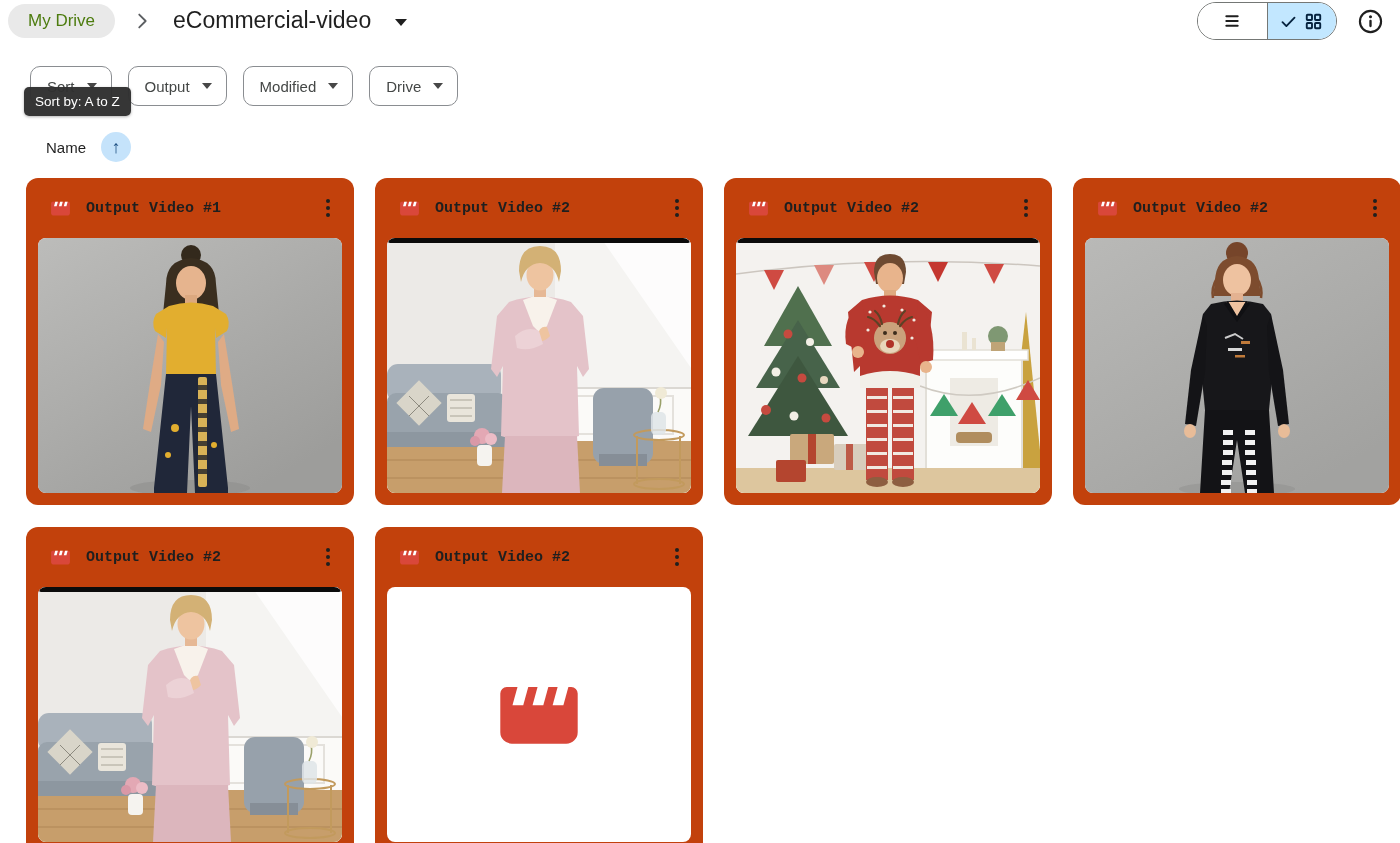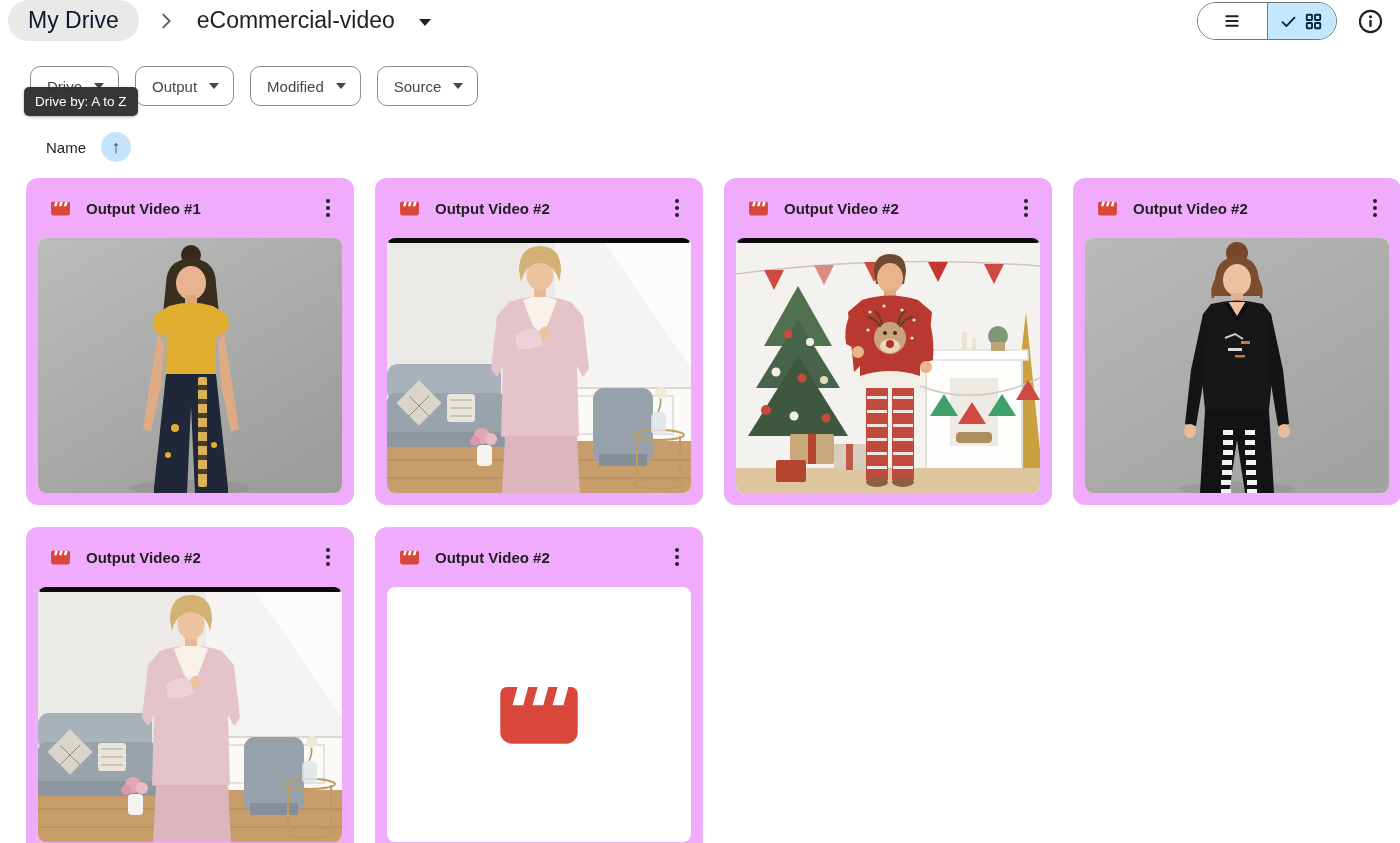--- a/index.html
+++ b/index.html
@@ -11,21 +11,21 @@
     position: relative;
   }
   
   .topbar {
     display: flex; justify-content: space-between; align-items: flex-start;
     padding: 0 16px 0 8px; height: 44px;
   }
   .breadcrumb { display: flex; align-items: center; }
   .crumb-pill {
     background: #e9e9e9; border: none; border-radius: 22px;
-    padding: 7px 20px; font-size: 23px; color: #0f172a; cursor: pointer;
+    padding: 7px 20px; font-size: 17px; color: #4d7c0f; cursor: pointer;
     font-family: inherit;
   }
   .crumb-sep { margin: 0 14px 0 16px; display: flex; align-items: center; }
   .crumb-current {
     background: transparent; border: none; font-family: inherit;
     font-size: 23px; color: #1f1f1f; display: flex; align-items: center;
     gap: 24px; cursor: pointer; padding: 7px 6px;
   }
   .caret-down {
     width: 0; height: 0;
@@ -71,21 +71,21 @@
     width: 30px; height: 30px; border-radius: 50%; border: none;
     background: #c5e3fb; color: #1b4d80; font-size: 18px; font-weight: bold;
     display: flex; align-items: center; justify-content: center; cursor: pointer;
   }
   
   .card-grid {
     margin: 16px 0 0 26px;
     display: grid; grid-template-columns: repeat(4, 328px);
     gap: 22px 21px;
   }
-  .card { background: #f0abfc; border-radius: 12px; height: 327px; overflow: hidden; }
+  .card { background: #c2410c; border-radius: 12px; height: 327px; overflow: hidden; font-family: Liberation Mono, monospace; }
   .card-header {
     height: 60px; display: flex; align-items: center;
     padding: 0 14px 0 24px; gap: 15px;
   }
   .file-icon { width: 21px; height: 21px; color: #d9473a; flex: none; }
   .card-title {
     flex: 1; font-size: 15px; font-weight: 600; color: #1f1f1f;
     white-space: nowrap; overflow: hidden;
   }
   .kebab-btn { background: none; border: none; cursor: pointer; padding: 2px; display: flex; }
@@ -162,41 +162,41 @@
         <circle cx="12" cy="12" r="9.4" fill="none" stroke="#1f1f1f" stroke-width="1.9"></circle>
         <circle cx="12" cy="7.8" r="1.35" fill="#1f1f1f"></circle>
         <rect x="10.95" y="10.4" width="2.1" height="6.6" rx="1" fill="#1f1f1f"></rect>
       </svg>
     </button>
   </div>
 </header>
 
 <div class="filter-row" id="filter-row">
   <button class="chip">
-    <span class="chip-label">Drive</span>
+    <span class="chip-label">Sort</span>
     <span class="chip-caret"></span>
   </button>
 
   <button class="chip">
     <span class="chip-label">Output</span>
     <span class="chip-caret"></span>
   </button>
 
   <button class="chip">
     <span class="chip-label">Modified</span>
     <span class="chip-caret"></span>
   </button>
 
   <button class="chip">
-    <span class="chip-label">Source</span>
+    <span class="chip-label">Drive</span>
     <span class="chip-caret"></span>
   </button>
 </div>
 
-<div class="tooltip">Drive by: A to Z</div>
+<div class="tooltip">Sort by: A to Z</div>
 
 <div class="sort-row">
   <span class="sort-label">Name</span>
   <button class="sort-dir">
     <span>↑</span>
   </button>
 </div>
 
 <div class="card-grid" id="card-grid">
   <div class="card">

